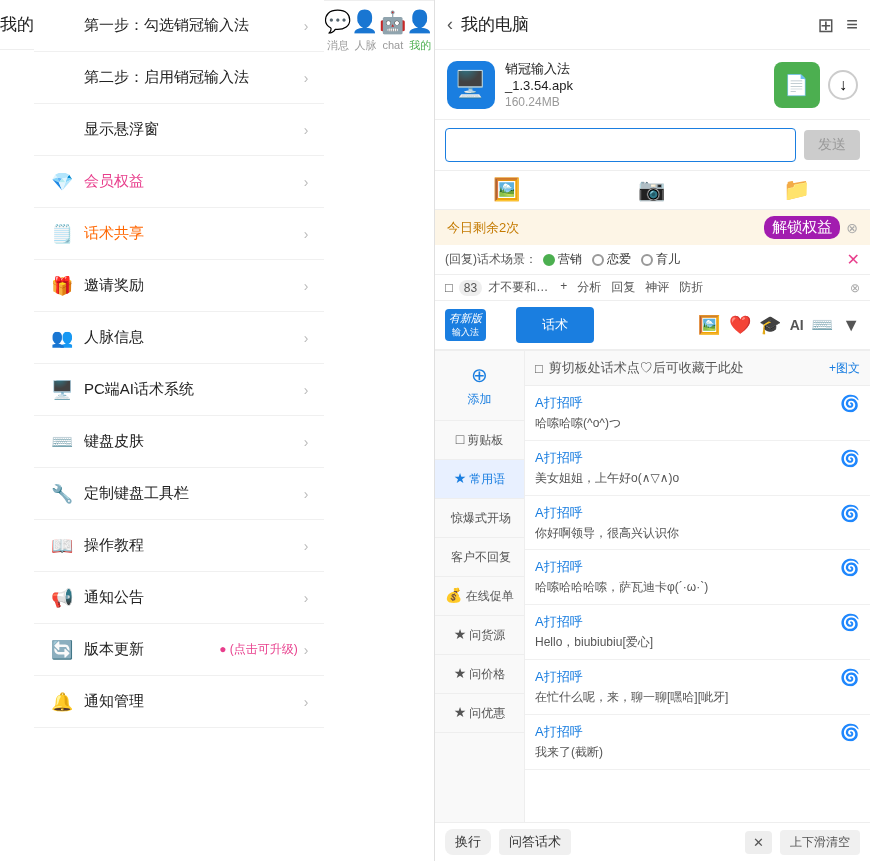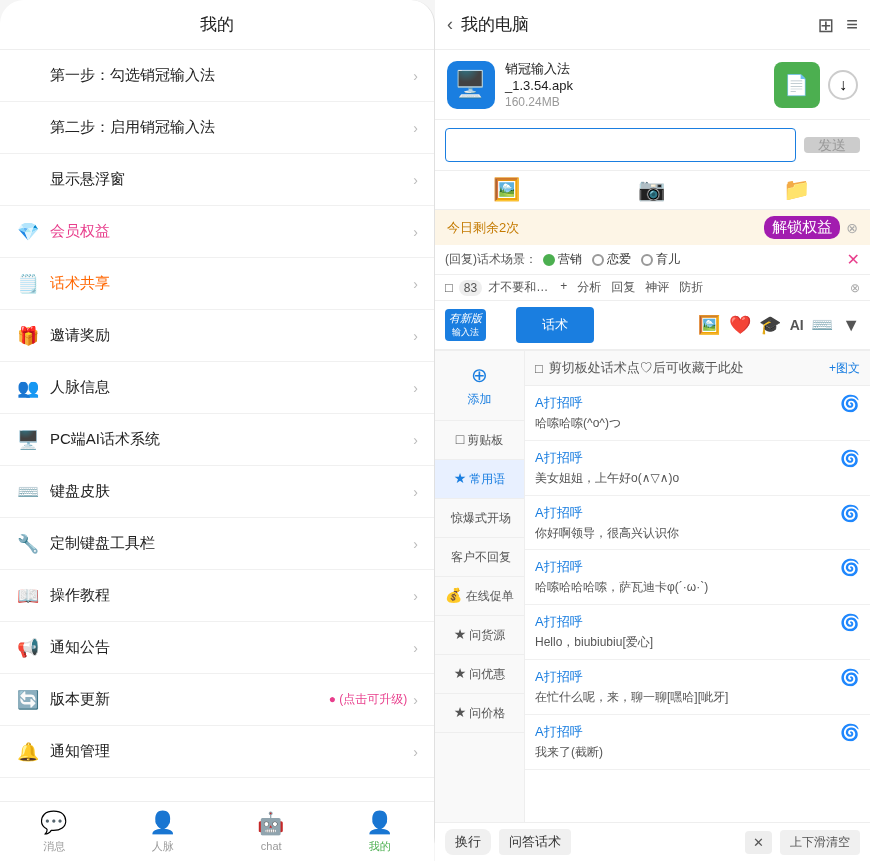--- a/index.html
+++ b/index.html
@@ -11,23 +11,22 @@
       overflow: hidden;
       background: #f5f5f5;
     }
 
     
     .left-panel {
       width: 435px;
       height: 861px;
       background: #fff;
       display: flex;
-      flex-direction: column;
+      flex-direction: row;
       border-right: 1px solid #e0e0e0;
-      border-radius: 24px;
     }
     .left-header {
       height: 50px;
       display: flex;
       align-items: center;
       justify-content: center;
       border-bottom: 1px solid #eee;
       font-size: 17px;
       font-weight: 500;
       color: #222;
@@ -181,21 +180,21 @@
     .msg-input {
       flex: 1;
       height: 34px;
       border: 1.5px solid #1a7ee0;
       border-radius: 4px;
       padding: 0 8px;
       font-size: 14px;
       outline: none;
     }
     .send-btn {
-      height: 16px;
+      height: 30px;
       padding: 0 14px;
       background: #ccc;
       color: #999;
       border: none;
       border-radius: 4px;
       font-size: 14px;
       cursor: pointer;
     }
 
     
@@ -616,22 +615,22 @@
         <div class="sidebar-add-btn">
           <span class="plus-icon">⊕</span>
           <span>添加</span>
         </div>
         <div class="sidebar-nav-item"><span class="item-icon">□</span><span>剪贴板</span></div>
         <div class="sidebar-nav-item active"><span class="item-icon">★</span><span>常用语</span></div>
         <div class="sidebar-nav-item"><span class="item-icon"></span><span>惊爆式开场</span></div>
         <div class="sidebar-nav-item"><span class="item-icon"></span><span>客户不回复</span></div>
         <div class="sidebar-nav-item"><span class="item-icon">💰</span><span>在线促单</span></div>
         <div class="sidebar-nav-item"><span class="item-icon">★</span><span>问货源</span></div>
+        <div class="sidebar-nav-item"><span class="item-icon">★</span><span>问价格</span></div>
         <div class="sidebar-nav-item"><span class="item-icon">★</span><span>问优惠</span></div>
-        <div class="sidebar-nav-item"><span class="item-icon">★</span><span>问价格</span></div>
       </div>
 
     <div class="script-list">
       <div class="script-list-header">
         <span>□</span>
         <span>剪切板处话术点♡后可收藏于此处</span>
         <span style="margin-left:auto;color:#1a7ee0;font-size:12px;cursor:pointer;">+图文</span>
       </div>
       <div id="script-entries-container">
           <div class="script-entry">

